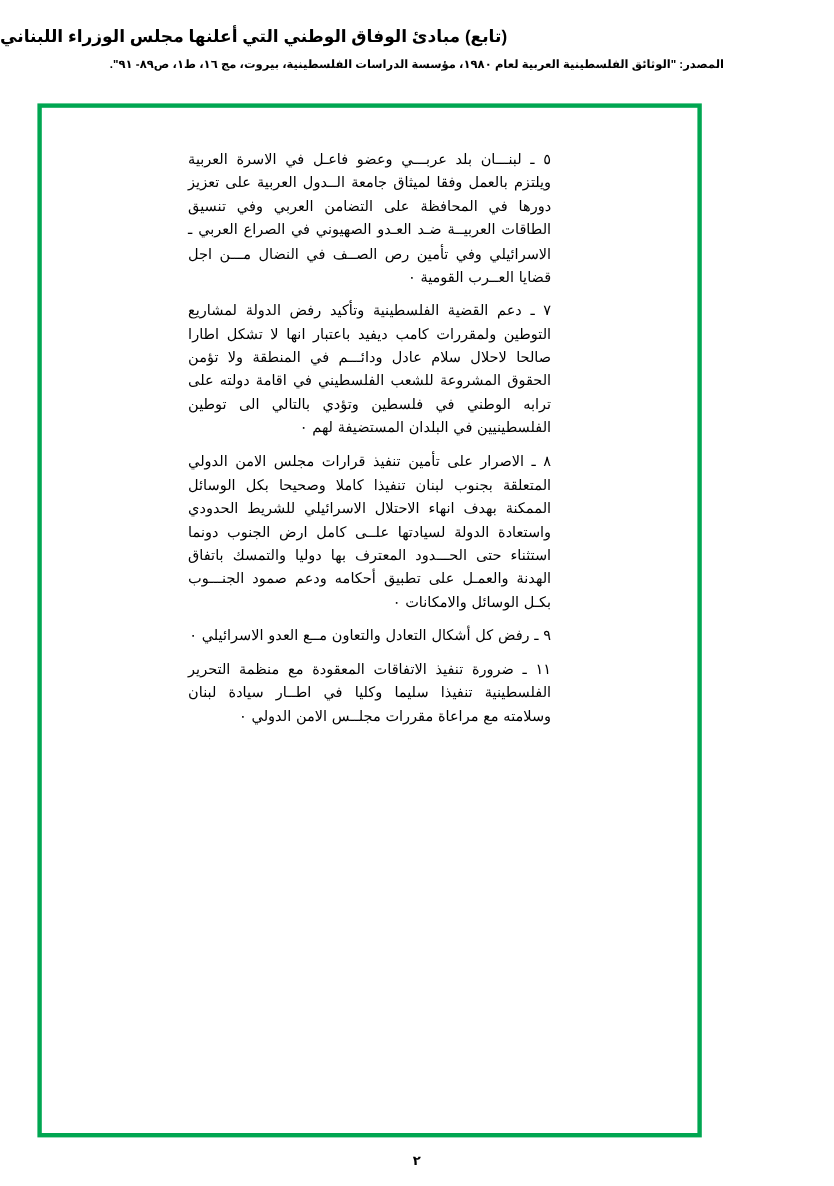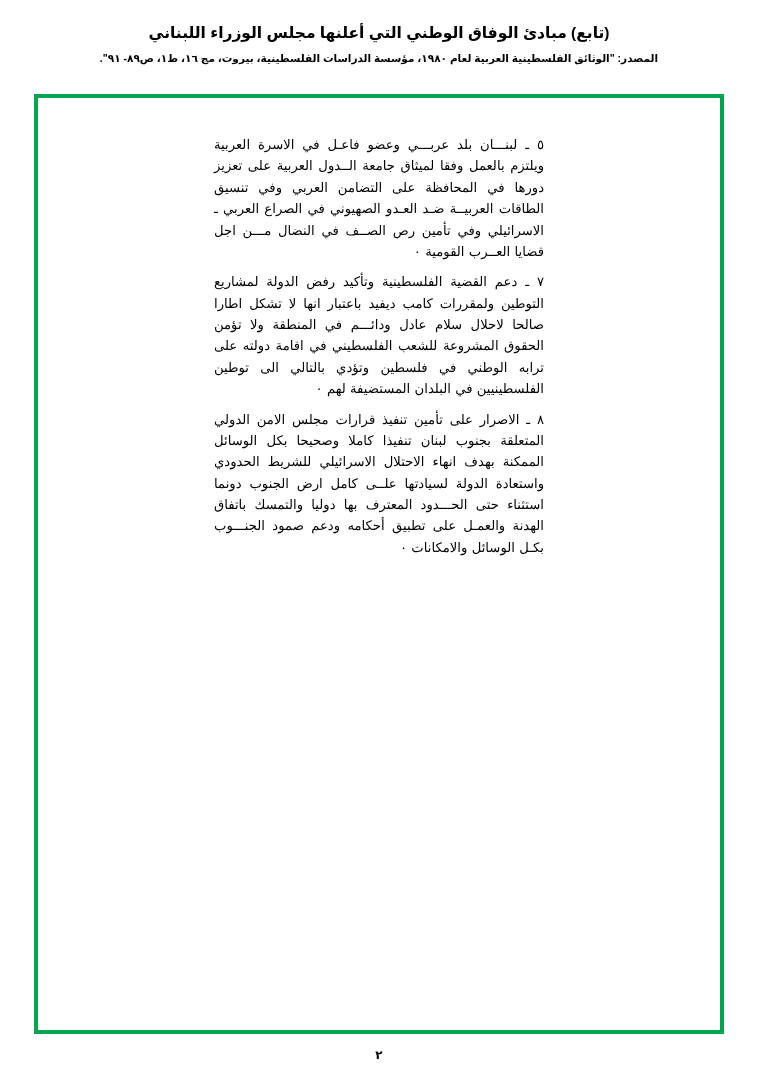--- a/index.html
+++ b/index.html
@@ -16,21 +16,21 @@
     overflow: hidden;
   }
   .page {
     width: 758px;
     height: 1078px;
     box-sizing: border-box;
     padding: 0;
     position: relative;
   }
   .doc-title {
-    text-align: center;
+    text-align: left;
     font-family: "Liberation Sans", "DejaVu Sans", sans-serif;
     font-weight: bold;
     font-size: 15.5px;
     letter-spacing: 0px;
     margin: 0;
     padding-top: 24px;
     direction: rtl;
   }
   .doc-source {
     text-align: center;
@@ -38,21 +38,21 @@
     font-weight: bold;
     font-size: 10.5px;
     margin: 0;
     padding-top: 10px;
     direction: rtl;
   }
   .frame {
     position: absolute;
     top: 94px;
     left: 34px;
-    width: 690px;
+    width: 604px;
     height: 940px;
     box-sizing: border-box;
     border: 4px solid #00a651;
     background: #ffffff;
   }
   .frame-inner {
     position: absolute;
     top: 0;
     left: 0;
     right: 0;
@@ -97,19 +97,21 @@
 
   <div class="doc-title">(تابع)  مبادئ الوفاق الوطني التي أعلنها مجلس الوزراء اللبناني</div>
   <div class="doc-source">المصدر: "الوثائق الفلسطينية العربية لعام ١٩٨٠، مؤسسة الدراسات الفلسطينية، بيروت، مج ١٦، ط١، ص٨٩- ٩١".</div>
 
   <div class="frame">
     <div class="frame-inner">
       <div class="col">
         <p class="para">٥ ـ لبنـــان بلد عربـــي وعضو فاعـل في الاسرة العربية ويلتزم بالعمل وفقا لميثاق جامعة الــدول العربية على تعزيز دورها في المحافظة على التضامن العربي وفي تنسيق الطاقات العربيــة ضـد العـدو الصهيوني في الصراع العربي ـ الاسرائيلي وفي تأمين رص الصــف في النضال مـــن اجل قضايا العــرب القومية ٠</p>
         <p class="para">٧ ـ دعم القضية الفلسطينية وتأكيد رفض الدولة لمشاريع التوطين ولمقررات كامب ديفيد باعتبار انها لا تشكل اطارا صالحا لاحلال سلام عادل ودائـــم في المنطقة ولا تؤمن الحقوق المشروعة للشعب الفلسطيني في اقامة دولته على ترابه الوطني في فلسطين وتؤدي بالتالي الى توطين الفلسطينيين في البلدان المستضيفة لهم ٠</p>
         <p class="para">٨ ـ الاصرار على تأمين تنفيذ قرارات مجلس الامن الدولي المتعلقة بجنوب لبنان تنفيذا كاملا وصحيحا بكل الوسائل الممكنة بهدف انهاء الاحتلال الاسرائيلي للشريط الحدودي واستعادة الدولة لسيادتها علــى كامل ارض الجنوب دونما استثناء حتى الحـــدود المعترف بها دوليا والتمسك باتفاق الهدنة والعمـل على تطبيق أحكامه ودعم صمود الجنـــوب بكـل الوسائل والامكانات ٠</p>
+        <p class="para">٩ ـ رفض كل أشكال التعادل والتعاون مــع العدو الاسرائيلي ٠</p>
+        <p class="para">١١ ـ ضرورة تنفيذ الاتفاقات المعقودة مع منظمة التحرير الفلسطينية تنفيذا سليما وكليا في اطــار سيادة لبنان وسلامته مع مراعاة مقررات مجلــس الامن الدولي ٠</p>
       </div>
     </div>
   </div>
 
   <div class="page-number">٢</div>
 
 </div>
 
 </body></html>

